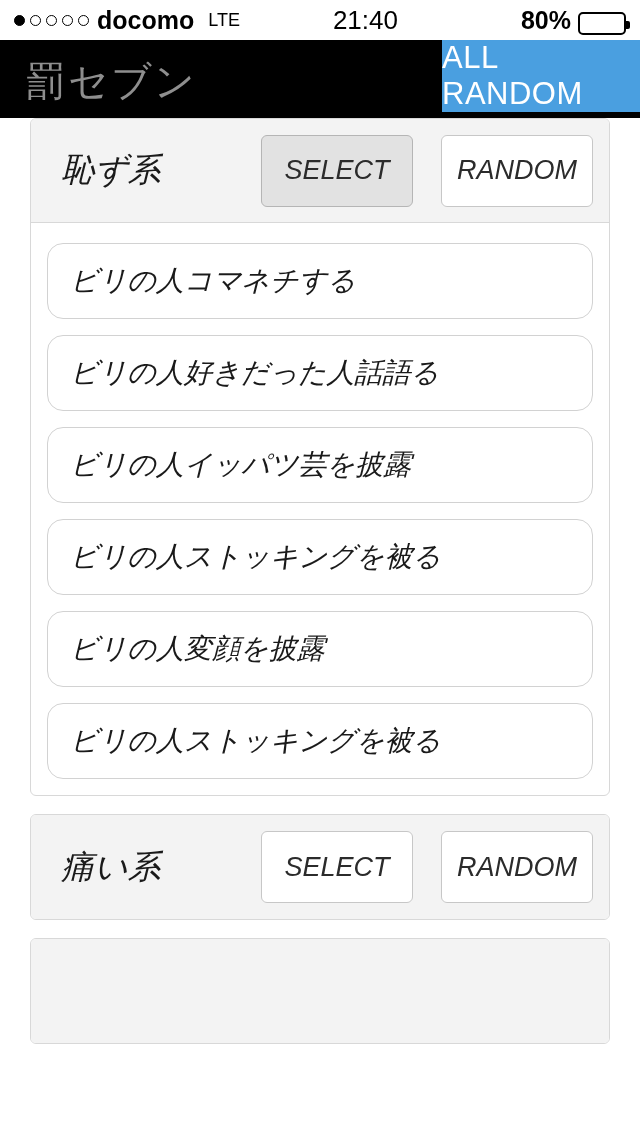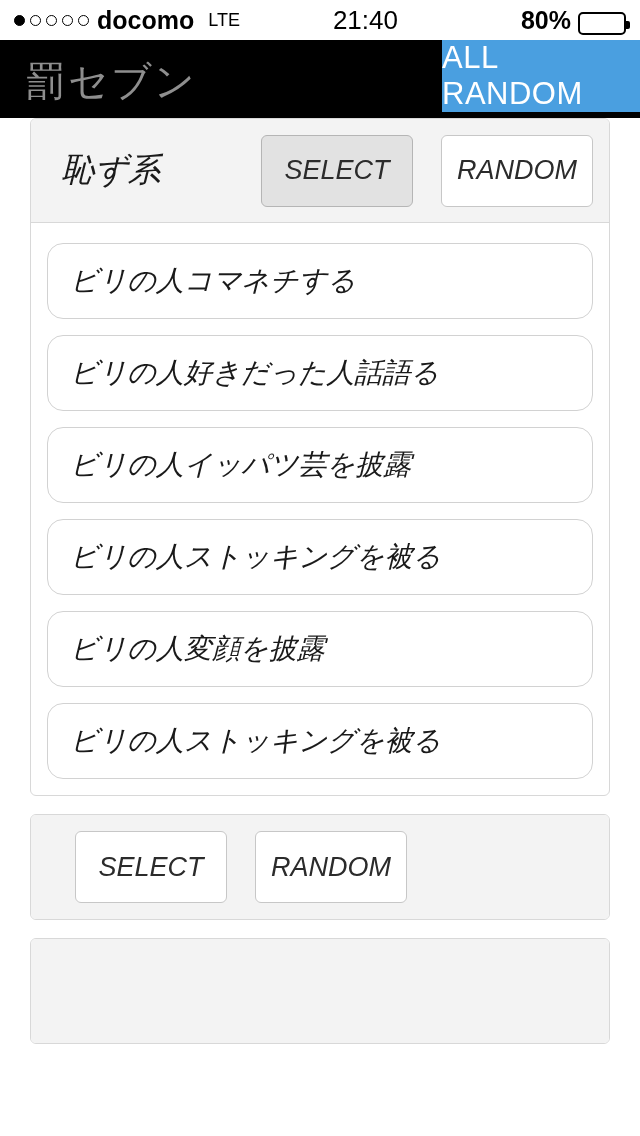--- a/index.html
+++ b/index.html
@@ -191,20 +191,21 @@
       <div class="item">ビリの人好きだった人話語る</div>
       <div class="item">ビリの人イッパツ芸を披露</div>
       <div class="item">ビリの人ストッキングを被る</div>
       <div class="item">ビリの人変顔を披露</div>
       <div class="item">ビリの人ストッキングを被る</div>
     </div>
   </div>
 
   <div class="panel">
     <div class="panel-head no-border">
+      <div class="panel-title">痛い系</div>
       <div class="btn">SELECT</div>
       <div class="btn">RANDOM</div>
     </div>
   </div>
 
   <div class="panel">
     <div class="panel-head no-border">
       
       
       

